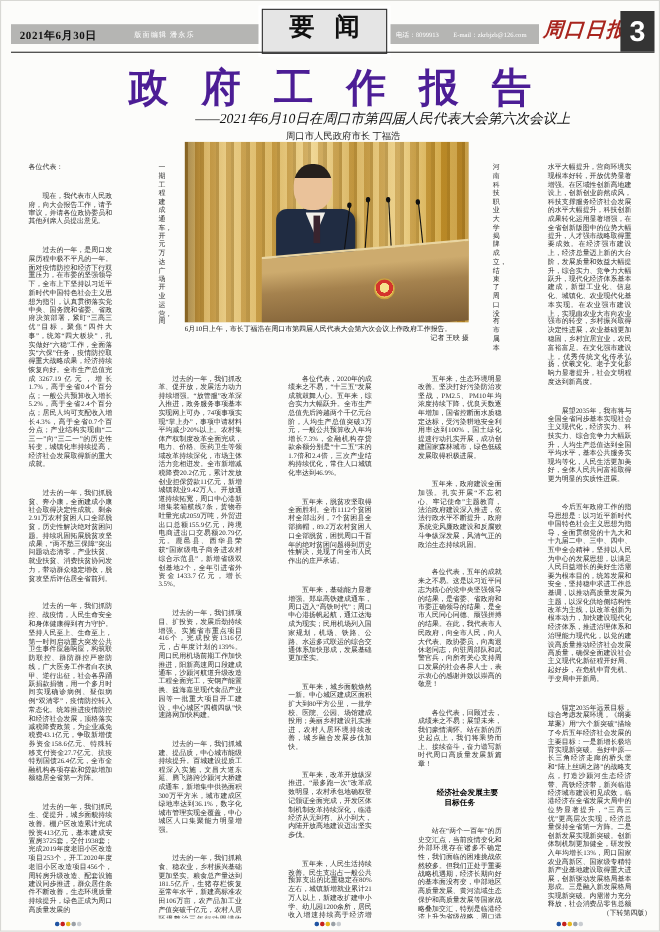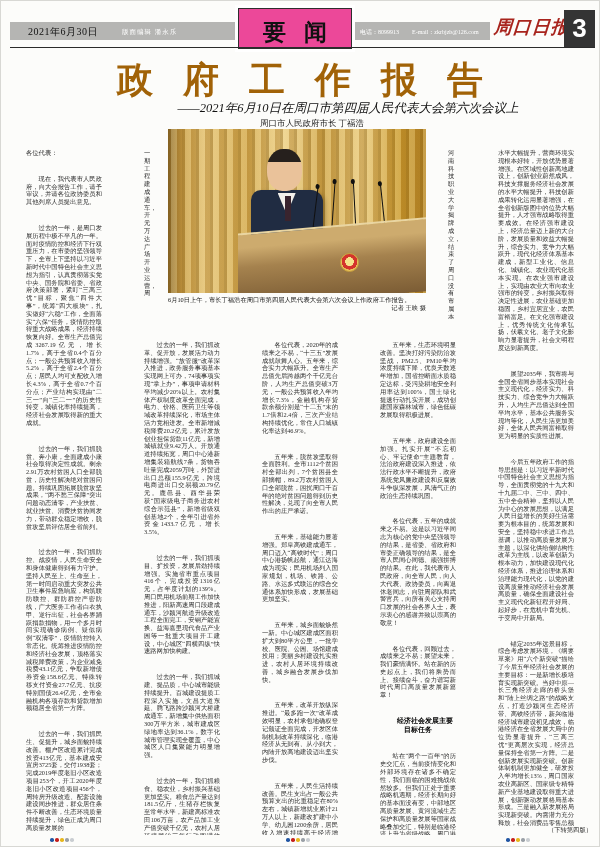--- a/index.html
+++ b/index.html
@@ -3,36 +3,36 @@
 <meta charset="utf-8">
 <style>
   html,body{margin:0;padding:0;background:#e9e9e7;}
   .page{position:relative;width:600px;height:847px;margin:0 auto;background:#fcfcfa;
         font-family:"Liberation Serif","DejaVu Serif",serif;color:#1c1c1c;overflow:hidden;
         box-shadow:0 0 0 1px #d8d8d4 inset;}
   
   .mast-bar{position:absolute;top:22px;height:18px;background:#b5b5b3;}
   .bar-left{left:10px;width:230px;}
   .bar-right{left:352px;width:138px;}
-  .mast-date{position:absolute;left:28px;top:25px;font-size:10px;font-weight:normal;color:#111;letter-spacing:.5px;}
+  .mast-date{position:absolute;left:18px;top:25px;font-size:10px;font-weight:bold;color:#111;letter-spacing:.5px;}
   .mast-editor{position:absolute;left:122px;top:28px;font-size:6.5px;color:#fff;letter-spacing:1px;}
   .mast-phone{position:absolute;left:360px;top:28px;font-size:6px;color:#fff;}
   .mast-email{position:absolute;left:412px;top:28px;font-size:6px;color:#fff;}
-  .section-box{position:absolute;left:238px;top:8px;width:112px;height:39px;background:#ec4899;
-               border:1.5px solid #2e2e2e;box-shadow:0 0 0 3px #fff;display:flex;align-items:flex-end;justify-content:center;}
+  .section-box{position:absolute;left:238px;top:8px;width:112px;height:39px;background:#e5e5e5;
+               border:1.5px solid #2e2e2e;box-shadow:0 0 0 3px #fff;display:flex;align-items:flex-start;justify-content:center;}
   .section-box span{font-size:23px;font-weight:bold;letter-spacing:18px;padding-left:18px;color:#111;}
   .paper-logo{position:absolute;left:494px;top:15px;font-size:18px;font-weight:bold;color:#a8241d;
               font-style:italic;letter-spacing:1px;transform:skewX(-4deg);}
   .page-num{position:absolute;left:564px;top:10px;width:31px;height:37px;background:#343434;color:#fff;
             display:flex;align-items:center;justify-content:center;font-size:26px;font-weight:bold;
             font-family:"Liberation Sans",sans-serif;}
   .mast-rule{position:absolute;left:10px;top:47px;width:585px;height:0;border-top:1.5px solid #2b2b2b;}
   
   .main-title{position:absolute;left:0;top:56px;width:600px;text-align:center;font-size:36px;font-weight:900;
-              letter-spacing:30px;padding-left:30px;box-sizing:border-box;color:#a16207;}
+              letter-spacing:30px;padding-left:30px;box-sizing:border-box;color:#4c1d95;}
   .sub-title{position:absolute;left:0;top:100px;width:600px;text-align:center;font-size:12.5px;
              font-style:italic;color:#111;padding-left:48px;}
   .byline{position:absolute;left:12px;top:118px;width:600px;text-align:center;font-size:8.5px;color:#222;}
   
   .col{position:absolute;overflow:hidden;text-align:justify;font-size:6.3px;line-height:1.24;color:#2d2d2d;}
   .col p{margin:18px;text-indent:2em;}
   .col p.noindent{text-indent:0;}
   h3.sec{margin:3px 0 2px 0;font-size:10.5px;line-height:1.25;font-weight:bold;color:#000;
          font-family:"Liberation Sans","DejaVu Sans",sans-serif;text-indent:0;text-align:left;}
   .subhead{margin:2px 0;font-size:7px;font-weight:bold;text-align:center;text-indent:0;color:#000;}

